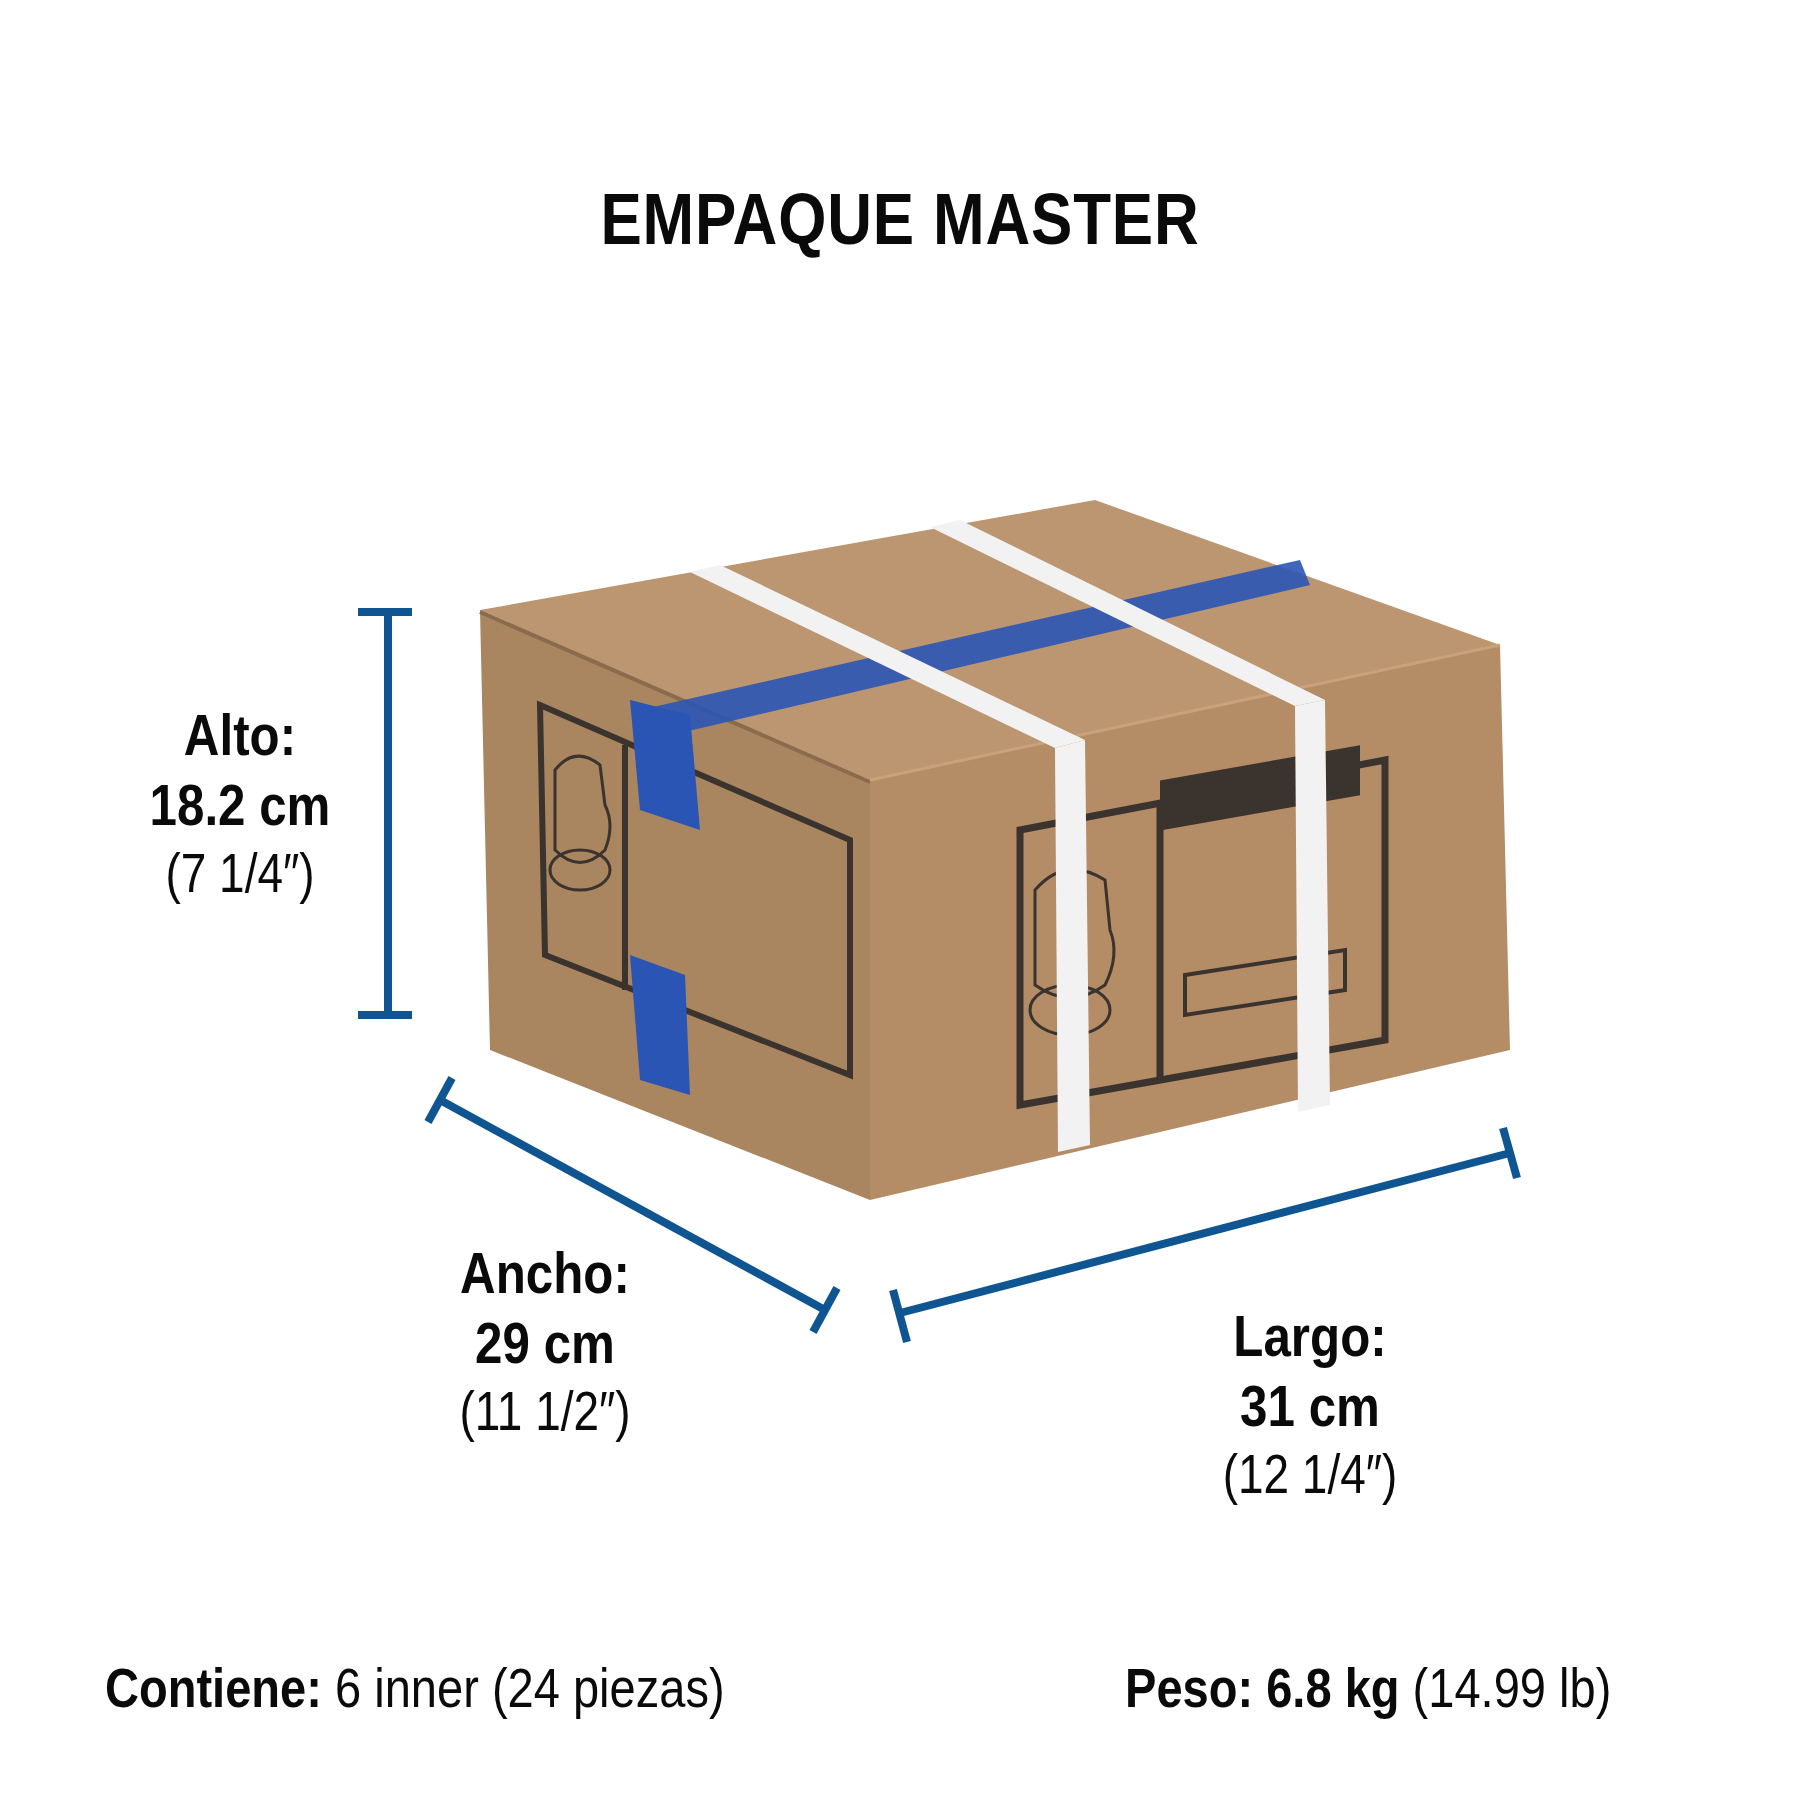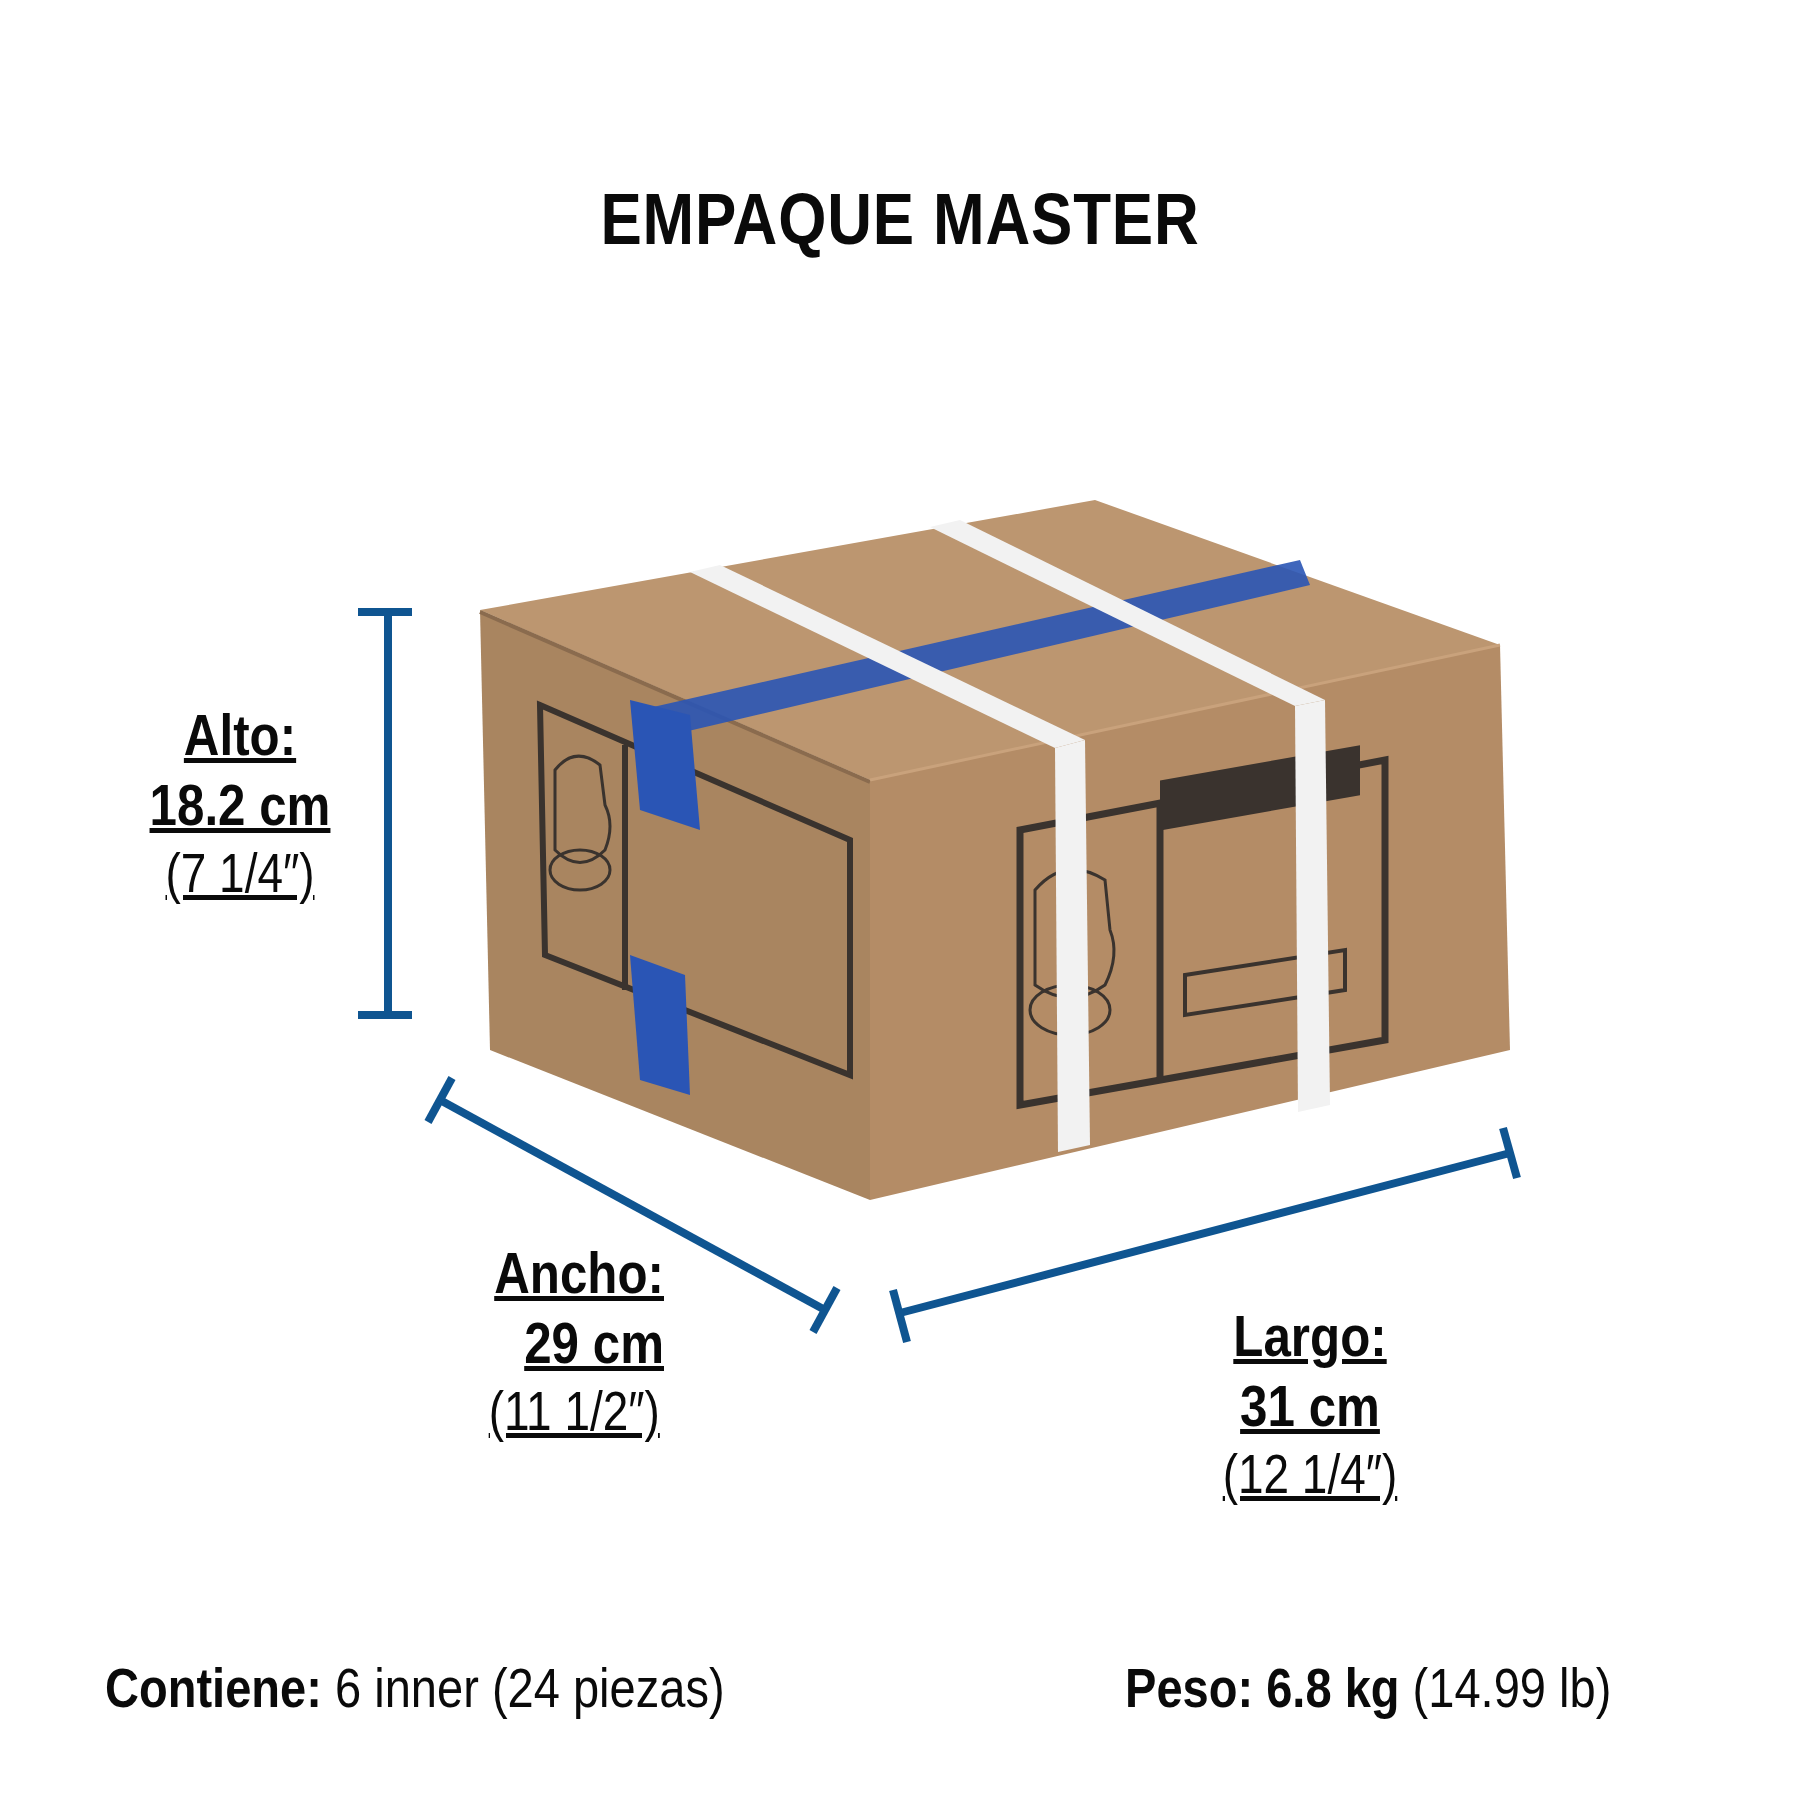--- a/index.html
+++ b/index.html
@@ -1,21 +1,21 @@
 <!DOCTYPE html>
 <html><head>
 <meta charset="utf-8">
 <style>
   html, body { margin: 0; padding: 0; background: #ffffff; }
   body { width: 1800px; height: 1800px; position: relative; overflow: hidden;
          font-family: "Liberation Sans", "DejaVu Sans", sans-serif; color: #0a0a0a; }
   .title { position: absolute; left: 0; width: 1800px; top: 178px; text-align: center;
            font-family: "Liberation Sans", sans-serif; font-weight: bold; font-size: 72px;
            letter-spacing: 1px; transform: scaleX(0.86); transform-origin: center; }
-  .dim-label { position: absolute; text-align: center; font-weight: bold; line-height: 1.2; text-decoration: underline; }
+  .dim-label { position: absolute; text-align: center; font-weight: bold; line-height: 1.2; }
   .dim-label .name, .dim-label .metric { font-size: 58px; font-weight: bold; display: block; transform: scaleX(0.85); }
   .dim-label .imperial { font-size: 56px; font-weight: normal; display: block; transform: scaleX(0.82); }
   .footer { position: absolute; top: 1655px; font-size: 56px; white-space: nowrap;
             transform: scaleX(0.84); transform-origin: left center; }
   .footer .k { font-weight: bold; }
   .footer .v { font-weight: normal; }
   svg.art { position: absolute; left: 0; top: 0; }
 </style>
 </head>
 <body>
@@ -81,21 +81,21 @@
     <line x1="1503" y1="1128" x2="1517" y2="1178"></line>
   </g>
 </svg>
 
 <div class="dim-label" style="left:110px; top:700px; width:260px;">
   <span class="name">Alto:</span>
   <span class="metric">18.2 cm</span>
   <span class="imperial">(7 1/4″)</span>
 </div>
 
-<div class="dim-label" style="left:405px; top:1238px; width:280px;text-align:right;">
+<div class="dim-label" style="left:405px; top:1238px; width:280px;">
   <span class="name">Ancho:</span>
   <span class="metric">29 cm</span>
   <span class="imperial">(11 1/2″)</span>
 </div>
 
 <div class="dim-label" style="left:1170px; top:1265px; width:280px;margin-top:36px;">
   <span class="name">Largo:</span>
   <span class="metric">31 cm</span>
   <span class="imperial">(12 1/4″)</span>
 </div>

